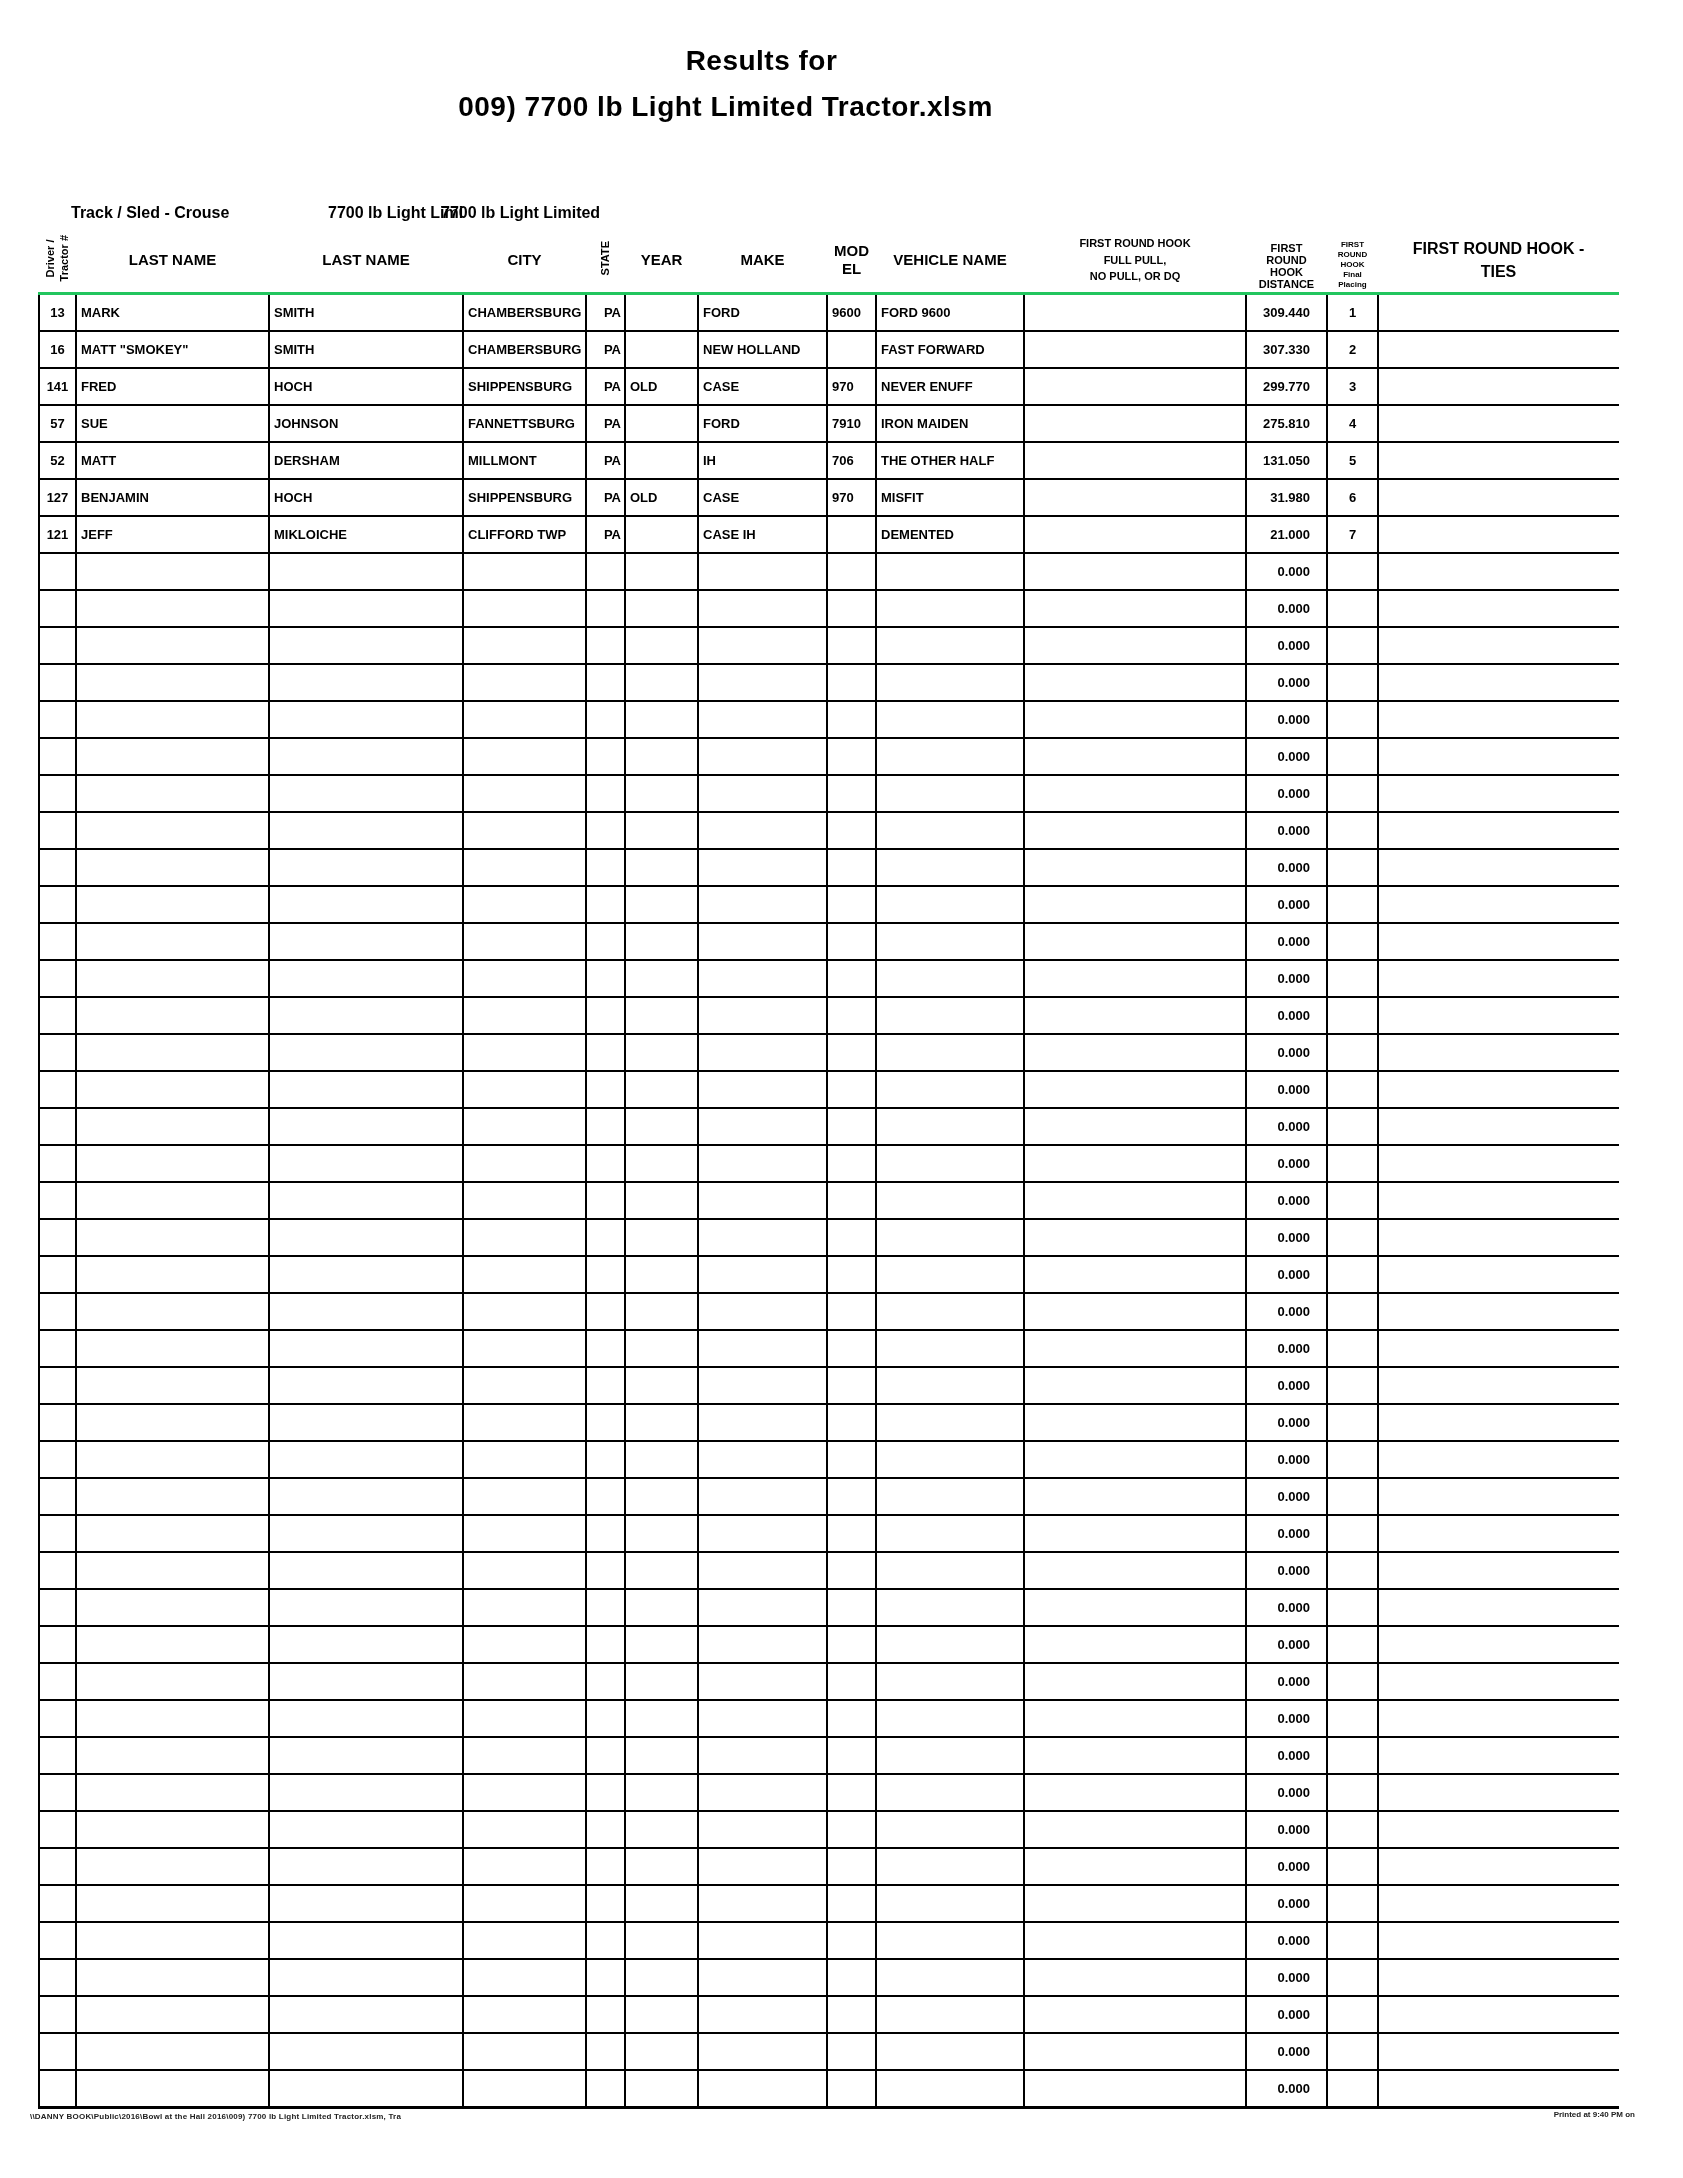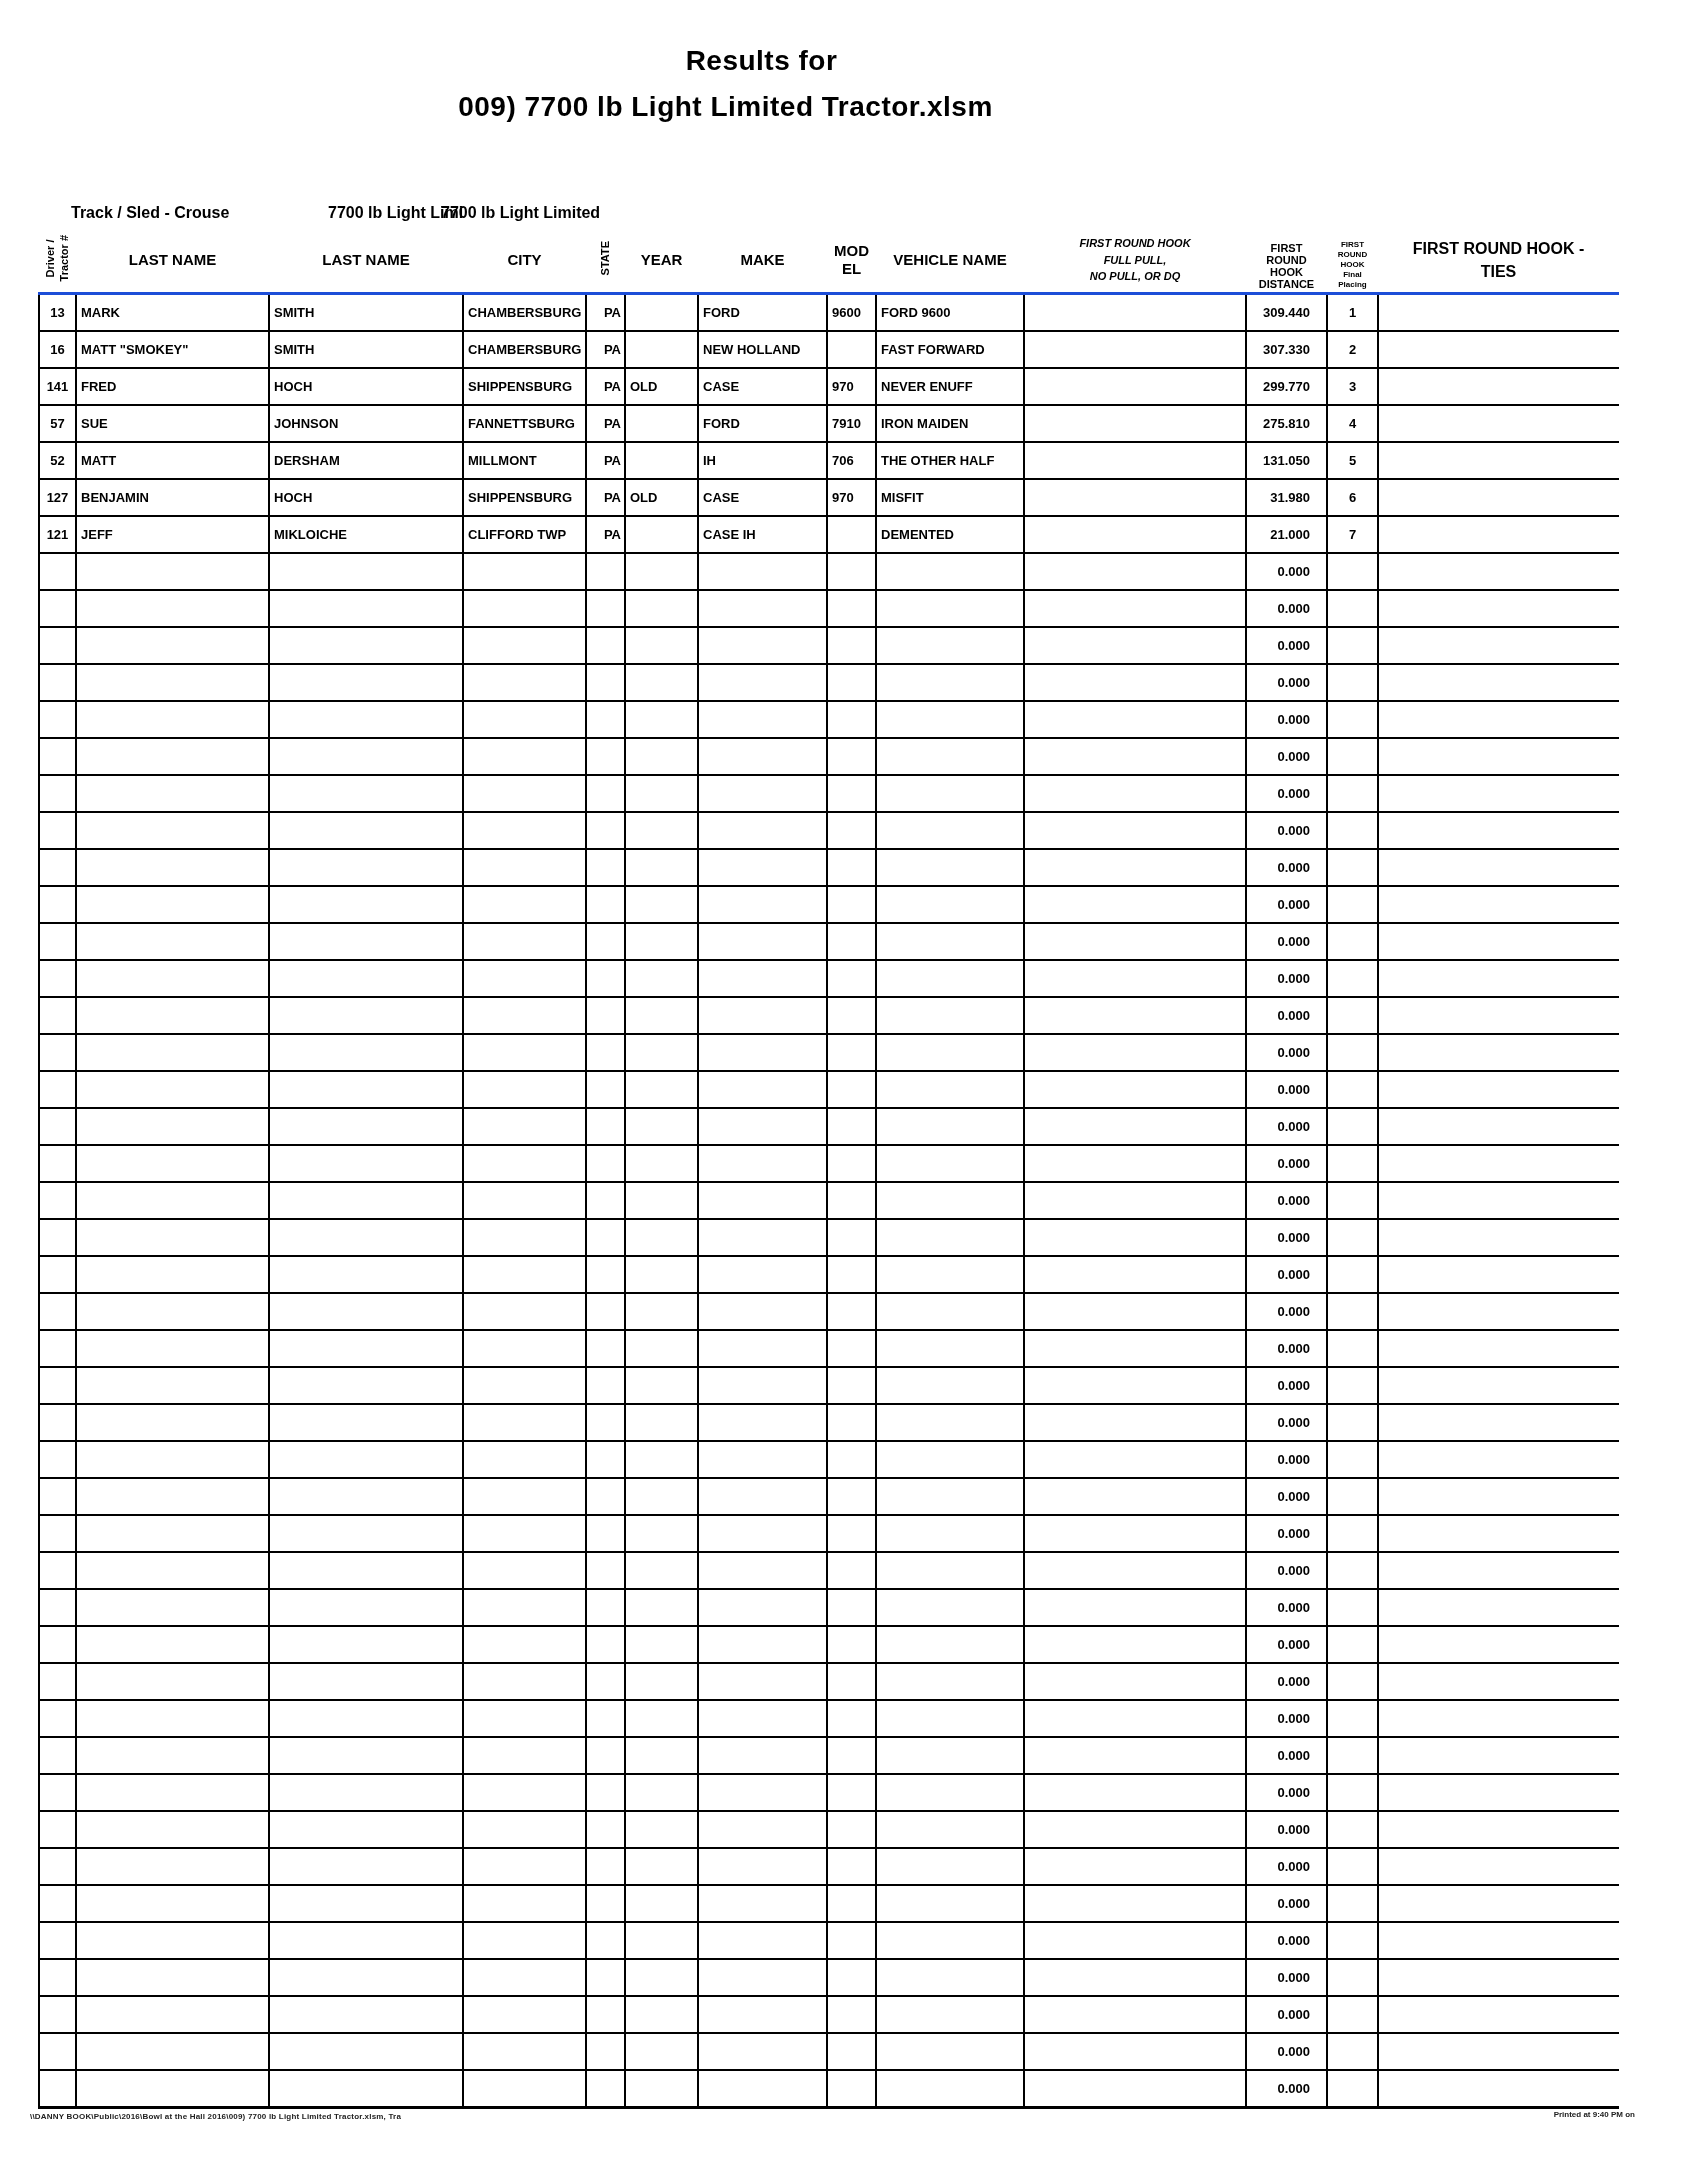--- a/index.html
+++ b/index.html
@@ -13,32 +13,32 @@
   .title2{position:absolute;top:91px;left:0;width:1451px;text-align:center;font-size:28px;letter-spacing:0.5px;}
   .track{position:absolute;top:204px;left:71px;font-size:16px;}
   .cls1{position:absolute;top:204px;left:328px;font-size:16px;}
   .cls2{position:absolute;top:204px;left:441px;font-size:16px;}
 
   table{position:absolute;left:38px;top:228px;width:1578px;border-collapse:collapse;table-layout:fixed;}
   thead tr{height:65px;}
   thead th{border:none;padding:0 2px;font-weight:bold;text-align:center;vertical-align:middle;white-space:pre-line;overflow:hidden;}
   .th-main{font-size:15px;}
   .th-model{font-size:15px;line-height:1.2;}
-  .th-fullpull{font-size:11px;line-height:1.5;font-style:italic;}
+  .th-fullpull{font-size:11px;line-height:1.5;}
   .th-dist{font-size:11px;line-height:1.07;vertical-align:bottom;padding-bottom:1px;}
   .th-plac{font-size:8px;line-height:1.25;vertical-align:bottom;padding-bottom:2px;}
   .th-ties{font-size:16px;line-height:1.45;}
   .vert{writing-mode:vertical-rl;transform:rotate(180deg);display:inline-block;font-size:11px;line-height:1.25;white-space:pre-line;}
 
   tbody td{
     border:2px solid #000;height:35px;padding:0 4px;
     font-size:13px;font-weight:bold;overflow:hidden;white-space:nowrap;
     vertical-align:middle;background:#fff;
   }
-  tbody tr:first-child td{border-top:3px solid #1d4ed8;border-radius:6px;}
+  tbody tr:first-child td{border-top:3px solid #22c55e;border-radius:6px;}
   tbody tr:last-child td{border-bottom:3px solid #000;}
   td.c-ties{border-right:none;}
   td.c-num{text-align:center;padding:0 2px;}
   td.c-distance{text-align:right;padding-right:16px;}
   td.c-placing{text-align:center;}
   td.c-state{padding:0 3px;text-align:right;}
 
   .footL{position:absolute;top:2112px;left:30px;font-size:8px;font-weight:bold;color:#222;letter-spacing:0.2px;}
   .footR{position:absolute;top:2110px;right:48px;font-size:8px;font-weight:bold;color:#222;}
 </style>

